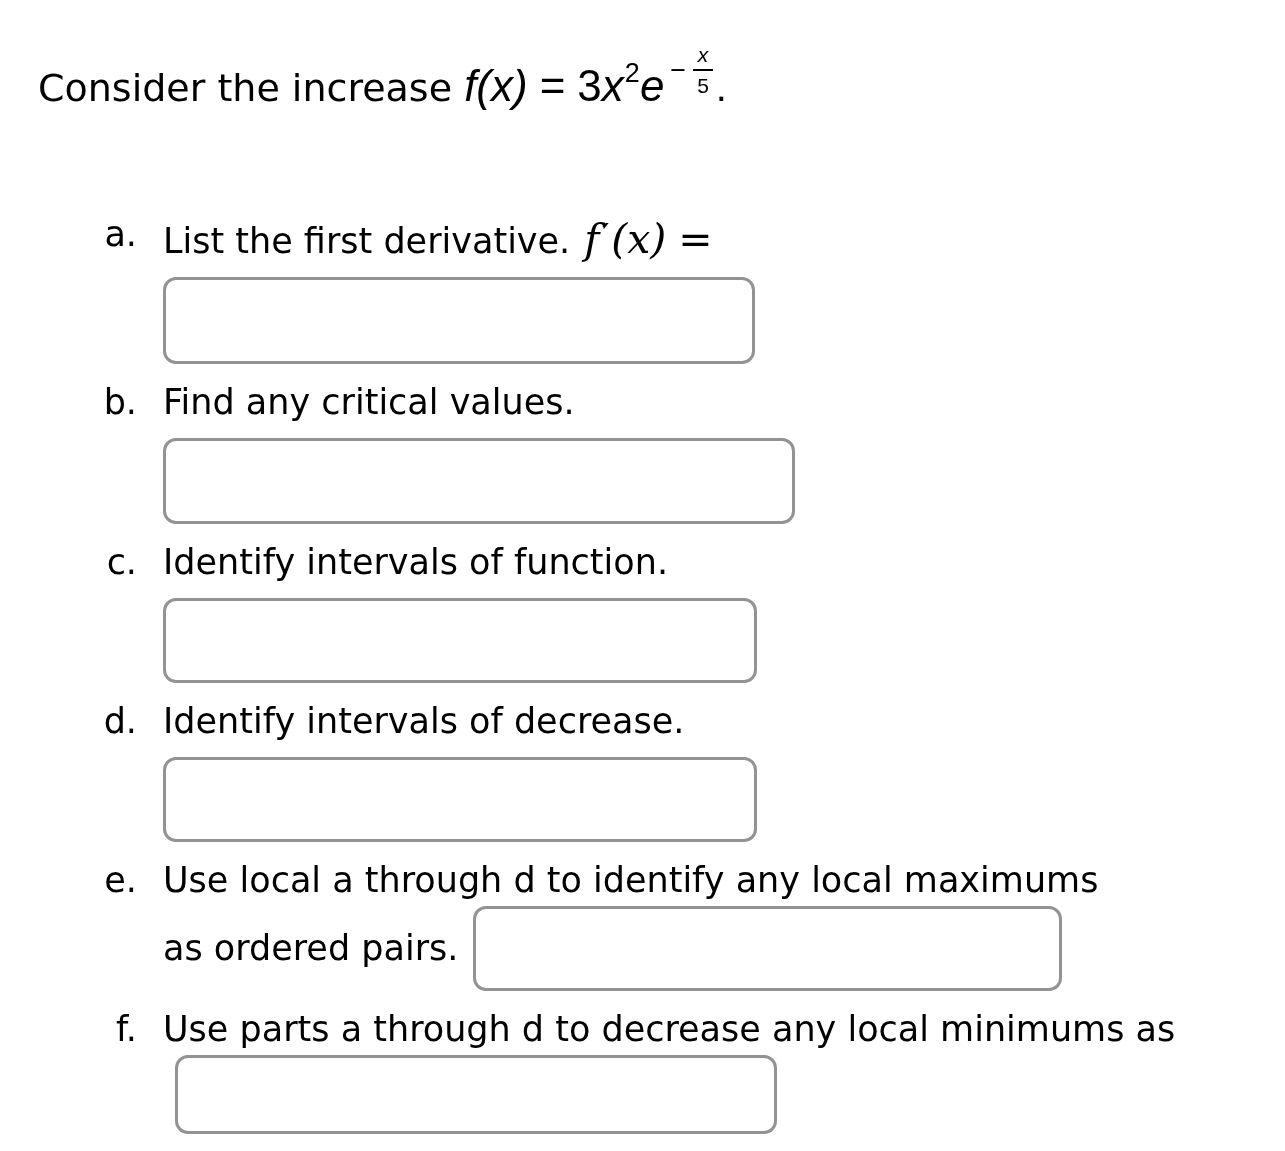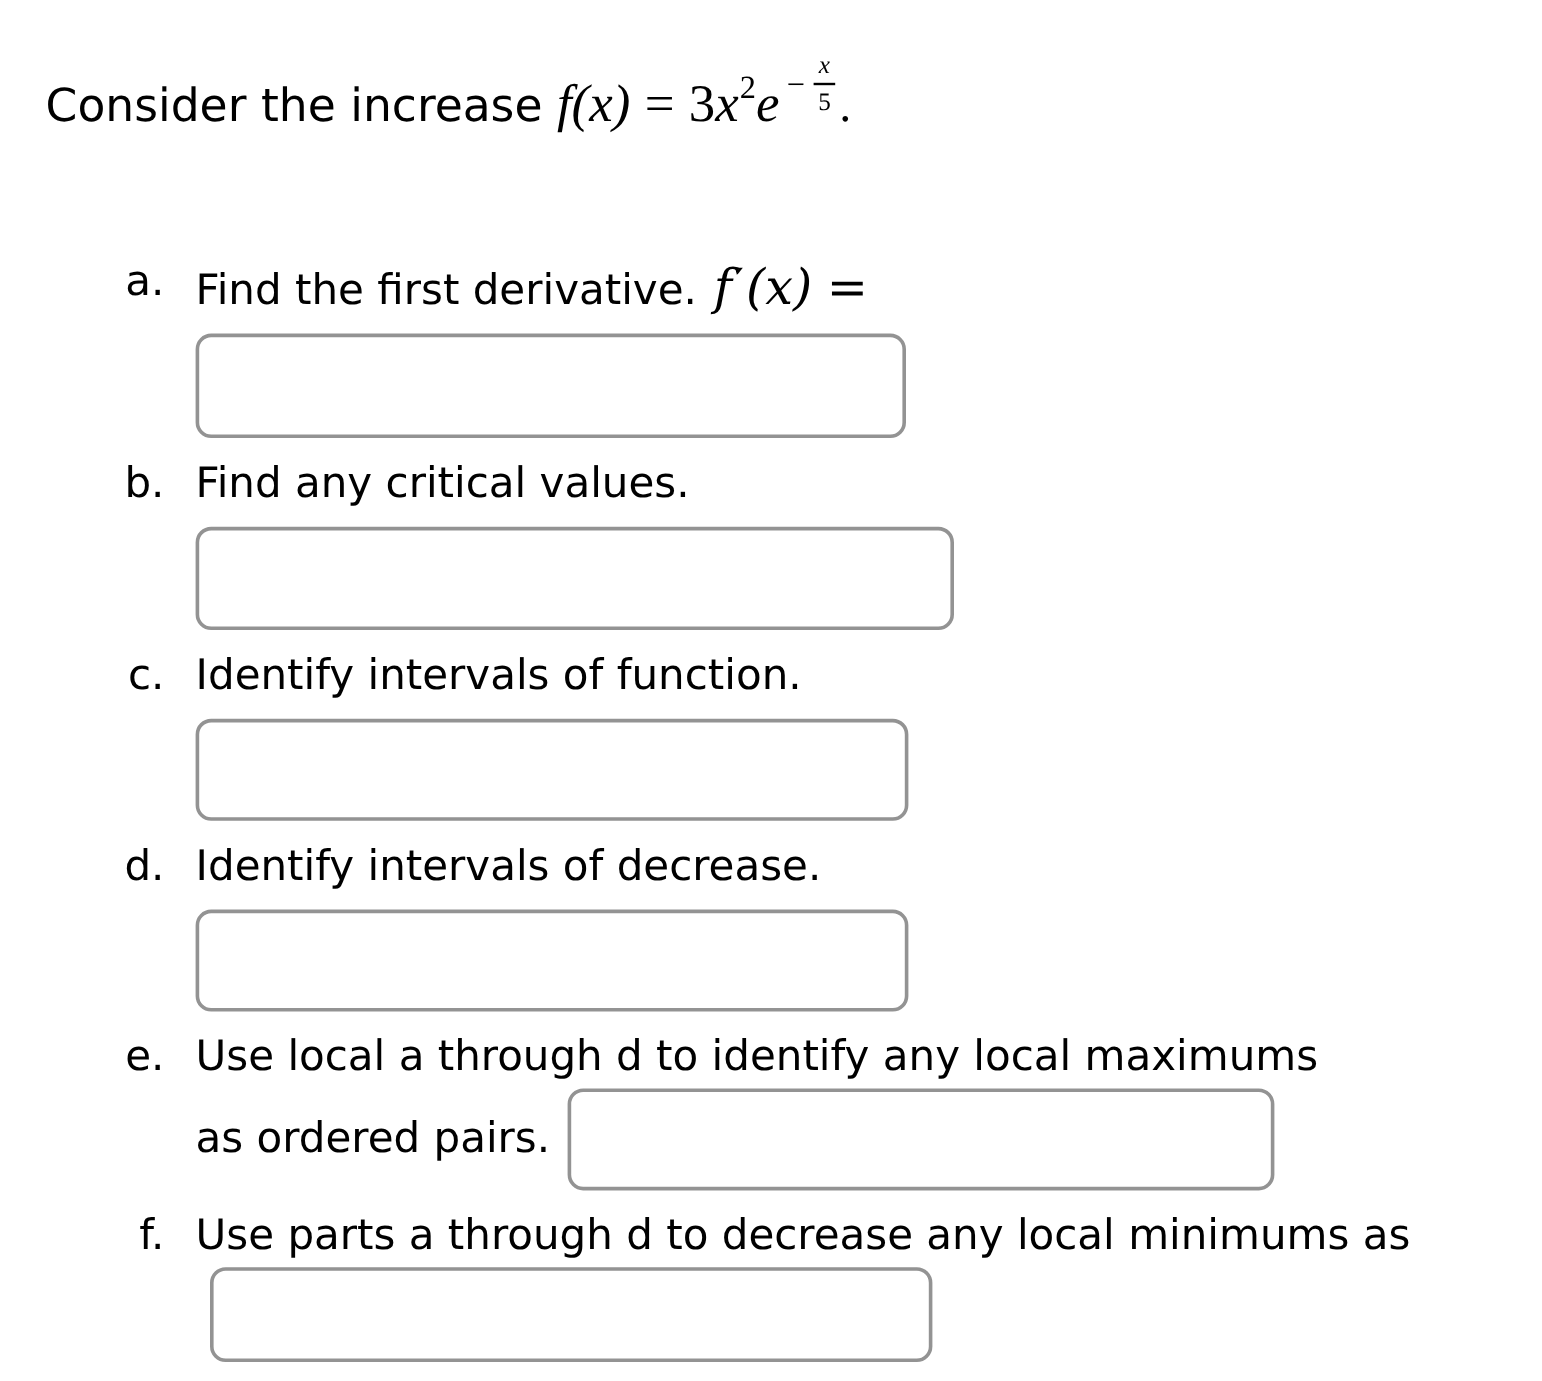--- a/index.html
+++ b/index.html
@@ -20,21 +20,21 @@
   }
 
   
   .header-line {
     font-size: 38px;
     line-height: 1.35;
     margin: 0 0 96px 0;
     white-space: nowrap;
   }
   .math {
-    font-family: Liberation Serif, serif;
+    font-family: Liberation Sans, sans-serif;
     font-size: 44px;
   }
   .mi { font-style: italic; }
   .eq { margin: 0 12px; }
   .pow {
     font-size: 27px;
     vertical-align: 19px;
     margin-left: 1px;
   }
   .exp {
@@ -115,21 +115,21 @@
           <span class="exp-minus">−</span>
           <span class="frac">
             <span class="frac-num mi">x</span>
             <span class="frac-den">5</span>
           </span>
         </span><span class="math-period">.</span></span></p>
 
   <div class="q-item">
     <span class="q-marker">a.</span>
     <div class="q-body">
-      <div class="q-label"><span>Find the first derivative.</span><span class="a-math"><span class="mi">f</span><span class="prime">′</span><span class="mi">(x)</span><span class="eq">=</span></span></div>
+      <div class="q-label"><span>List the first derivative.</span><span class="a-math"><span class="mi">f</span><span class="prime">′</span><span class="mi">(x)</span><span class="eq">=</span></span></div>
       <input type="text" class="answer-box box-a" value="" style="">
     </div>
   </div>
 
   <div class="q-item">
     <span class="q-marker">b.</span>
     <div class="q-body">
       <div class="q-label">Find any critical values.</div>
       <input type="text" class="answer-box box-b" value="" style="">
     </div>

